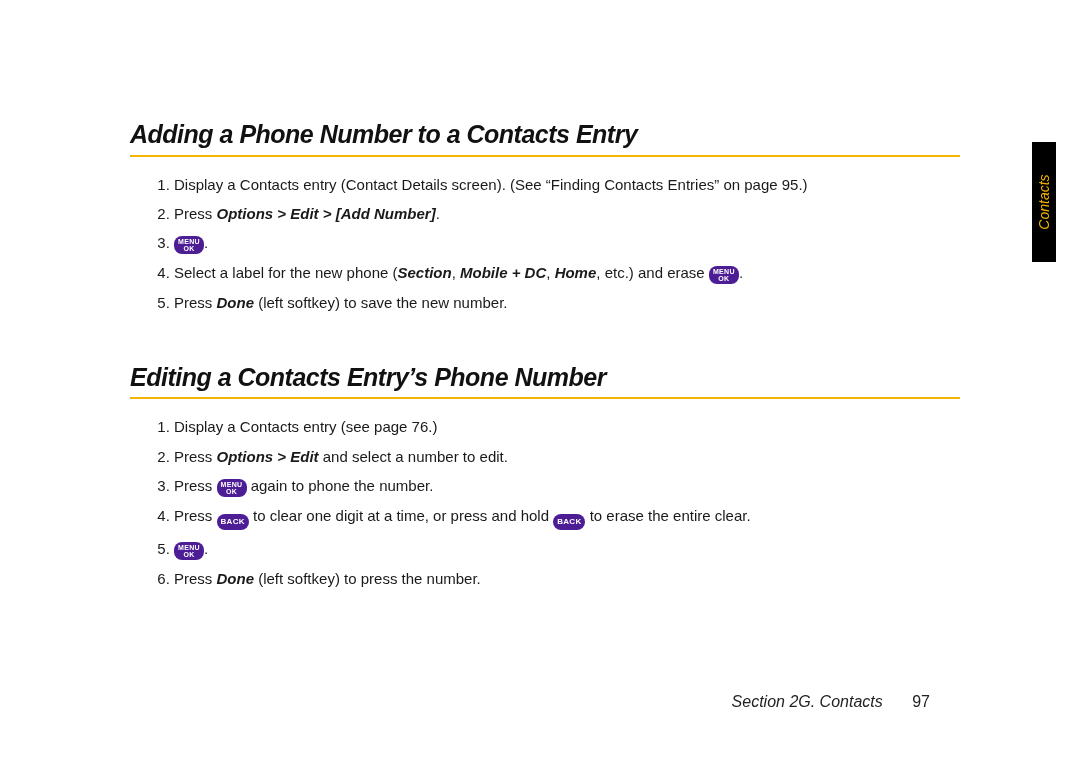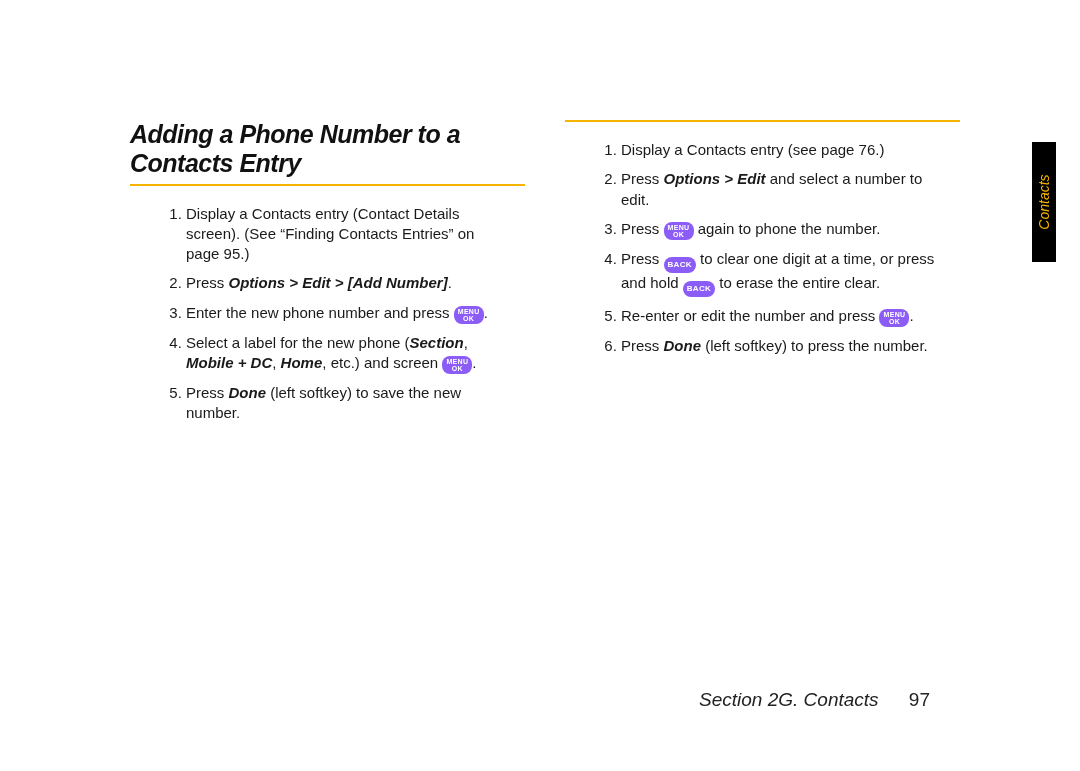--- a/index.html
+++ b/index.html
@@ -13,21 +13,21 @@
     position: relative;
   }
   .page {
     position: relative;
     width: 1080px;
     height: 771px;
     box-sizing: border-box;
   }
   .columns {
     display: flex;
-    flex-direction: row;
+    flex-direction: column;
     gap: 40px;
     padding: 120px 120px 0 130px;
     box-sizing: border-box;
   }
   .col {
     flex: 1 1 0;
     min-width: 0;
   }
   h2.section-heading {
     font-family: Arial, Helvetica, sans-serif;
@@ -39,34 +39,34 @@
     margin: 0 0 6px 0;
     color: #111;
   }
   .rule {
     border: none;
     border-top: 2px solid #f5b400;
     margin: 0 0 18px 0;
     width: 100%;
   }
   ol.steps {
-    margin: 16px;
+    margin: 4px;
     padding-left: 40px;
     font-size: 15px;
     line-height: 1.35;
   }
   ol.steps > li {
     margin-bottom: 9px;
   }
   .bi { font-weight: 700; font-style: italic; }
 
   
   .key {
     display: inline-block;
-    background: #8b5cf6;
+    background: #4c1d95;
     color: #fff;
     border-radius: 8px;
     font-weight: 700;
     font-size: 7px;
     line-height: 7px;
     text-align: center;
     padding: 2px 4px;
     vertical-align: -3px;
     font-family: Arial, Helvetica, sans-serif;
     letter-spacing: 0.3px;
@@ -98,21 +98,21 @@
   }
 
   
   .footer {
     position: absolute;
     left: 0;
     right: 0;
     bottom: 60px;
     text-align: right;
     padding-right: 150px;
-    font-size: 19px;
+    font-size: 16px;
     color: #222;
   }
   .footer .sect { font-style: italic; margin-right: 25px; }
 </style>
 </head>
 <body>
 
 <div class="page">
 
   <div class="sidetab">
@@ -123,46 +123,47 @@
 
     <div class="col">
       <h2 class="section-heading">Adding a Phone Number to a Contacts Entry</h2>
       <hr class="rule">
       <ol class="steps">
         <li>Display a Contacts entry (Contact Details screen). (See “Finding Contacts Entries” on page 95.)</li>
         <li>
           <span>Press </span><span class="bi">Options &gt; Edit &gt; [Add Number]</span><span>.</span>
         </li>
         <li>
-          <span>Enter the new phone number and press </span><span class="key menuok"><span>MENU</span><span>OK</span></span><span>.</span>
+          <span class="key menuok"><span>MENU</span><span>OK</span></span><span>.</span>
         </li>
         <li>
-          <span>Select a label for the new phone (</span><span class="bi">Section</span><span>, </span><span class="bi">Mobile + DC</span><span>, </span><span class="bi">Home</span><span>, etc.) and screen </span><span class="key menuok"><span>MENU</span><span>OK</span></span><span>.</span>
+          <span>Select a label for the new phone (</span><span class="bi">Section</span><span>, </span><span class="bi">Mobile + DC</span><span>, </span><span class="bi">Home</span><span>, etc.) and erase </span><span class="key menuok"><span>MENU</span><span>OK</span></span><span>.</span>
         </li>
         <li>
           <span>Press </span><span class="bi">Done</span><span> (left softkey) to save the new number.</span>
         </li>
       </ol>
     </div>
 
     <div class="col">
+      <h2 class="section-heading">Editing a Contacts Entry’s Phone Number</h2>
       <hr class="rule">
       <ol class="steps">
         <li>Display a Contacts entry (see page 76.)</li>
         <li>
           <span>Press </span><span class="bi">Options &gt; Edit</span><span> and select a number to edit.</span>
         </li>
         <li>
           <span>Press </span><span class="key menuok"><span>MENU</span><span>OK</span></span><span> again to phone the number.</span>
         </li>
         <li>
           <span>Press </span><span class="key back">BACK</span><span> to clear one digit at a time, or press and hold </span><span class="key back">BACK</span><span> to erase the entire clear.</span>
         </li>
         <li>
-          <span>Re-enter or edit the number and press </span><span class="key menuok"><span>MENU</span><span>OK</span></span><span>.</span>
+          <span class="key menuok"><span>MENU</span><span>OK</span></span><span>.</span>
         </li>
         <li>
           <span>Press </span><span class="bi">Done</span><span> (left softkey) to press the number.</span>
         </li>
       </ol>
     </div>
 
   </div>
 
   <div class="footer">

